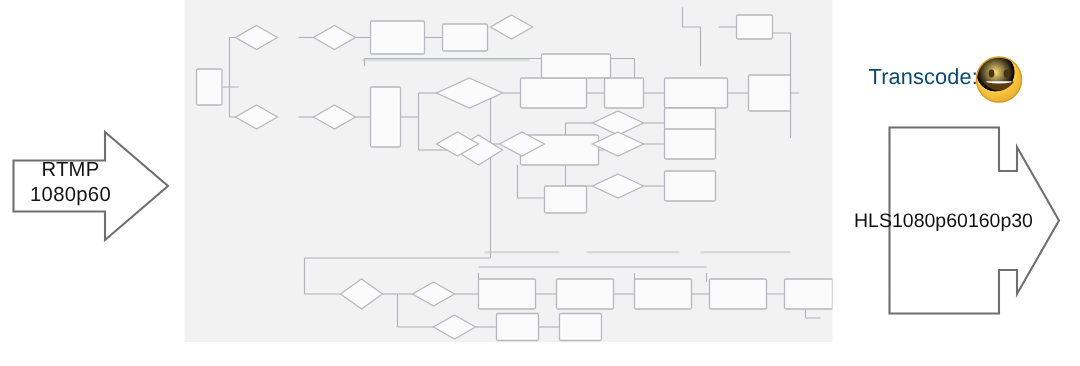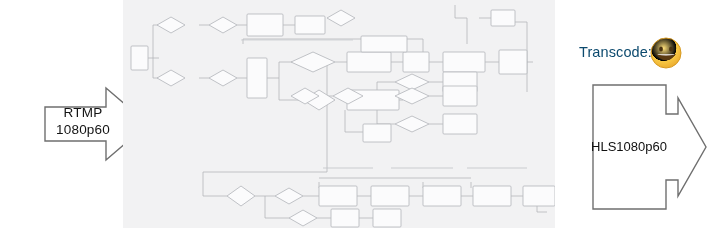--- a/index.html
+++ b/index.html
@@ -16,21 +16,20 @@
     background: #ffffff;
   }
 
   
   #ingest-arrow {
     position: absolute;
     left: 8px;
     top: 86px;
     width: 106px;
     height: 76px;
-    margin-left: 36px;
   }
   #ingest-arrow svg { display: block; width: 100%; height: 100%; }
   .arrow-shape {
     fill: #ffffff;
     stroke: #6f6f6f;
     stroke-width: 1.4;
     stroke-linejoin: miter;
   }
   #ingest-arrow .arrow-label {
     position: absolute;
@@ -282,13 +281,14 @@
 
 <div id="hls-arrow">
   <svg viewBox="0 0 116 126" xmlns="http://www.w3.org/2000/svg">
     <polygon class="arrow-shape" points="1,1 74,1 74,30 86,30 86,14 114,63 86,112 86,96 74,96 74,125 1,125"></polygon>
   </svg>
 </div>
 
 <div id="hls-list">
   <div class="hls-line hls-head">HLS</div>
   <div class="hls-line">1080p60</div>
+  <div class="hls-line">160p30</div>
 </div>
 
 </body></html>

